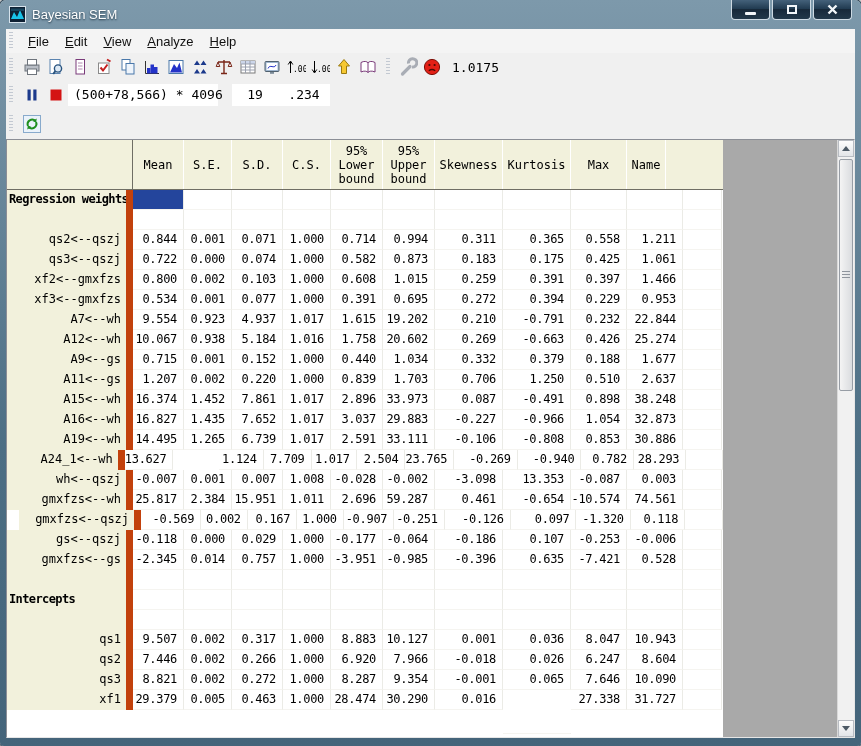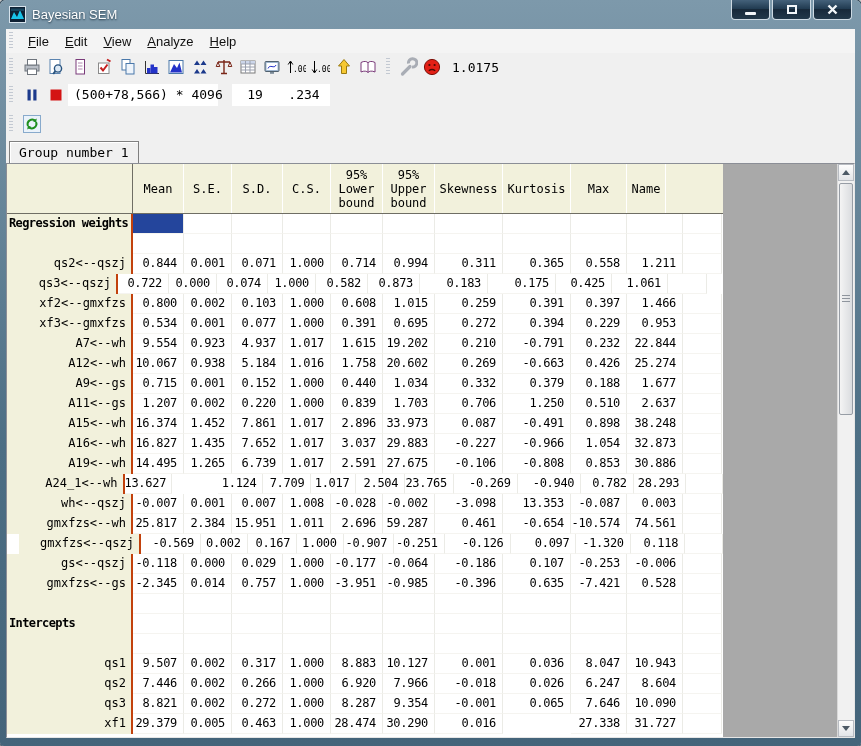--- a/index.html
+++ b/index.html
@@ -44,21 +44,21 @@
   
   .tableview { flex:1; display:flex; overflow:hidden; background:#fff;
     border:1px solid #8b8e96; border-right-color:#e6e6e6; border-bottom-color:#e6e6e6; }
   .gridwrap { width:716px; flex:0 0 auto; overflow:hidden; background:#fff; }
   .g-header { display:flex; height:50px; background:#f2f1dc; border-bottom:1px solid #6f6e64; }
   .h-label { border-right:1px solid #6f6e64; }
   .h-cell { display:flex; align-items:center; justify-content:center; text-align:center;
     white-space:pre-line; font:12px/14px "DejaVu Sans Mono",monospace; color:#000;
     border-right:1px solid #ffffff; }
   .g-row { display:flex; height:20px; font:12px/19px "DejaVu Sans Mono",monospace; color:#000; }
-  .c-label { background:#f2f1dc; border-right:2px solid #c2410c; text-align:right;
+  .c-label { background:#f2f1dc; border-right:7px solid #c2410c; text-align:right;
     padding-right:5px; white-space:nowrap; overflow:hidden; }
   .c-label.sec { text-align:left; font-weight:bold; letter-spacing:-0.6px; padding-left:2px; }
   .c-val { text-align:right; padding-right:6px; letter-spacing:-0.3px; white-space:nowrap;
     overflow:hidden; border-right:1px solid #ebebe6; border-bottom:1px solid #f5f4f0; }
   .c-val.sel { background:#24459c; }
   .filler { flex:1; background:#a9a9a9; }
   
   .vscroll { width:17px; flex:0 0 auto; position:relative; background:#f1f1f1; border-left:1px solid #d9d9d9; }
   .sbtn { position:absolute; left:0; right:0; height:17px; background:linear-gradient(#fdfdfd,#e3e5e8);
     border:1px solid #b8bcc2; display:flex; align-items:center; justify-content:center; }
@@ -250,23 +250,20 @@
           <svg viewBox="0 0 20 20">
             <rect x="1.5" y="1.5" width="17" height="17" fill="#eaf2fa" stroke="#88aacc"></rect>
             <path d="M6 12 A4.6 4.6 0 0 1 13.5 7" stroke="#1f8f1f" stroke-width="2" fill="none"></path>
             <path d="M14.8 4.5 L14 8.5 L10.5 7 Z" fill="#1f8f1f"></path>
             <path d="M14 8 A4.6 4.6 0 0 1 6.5 13" stroke="#1f8f1f" stroke-width="2" fill="none"></path>
             <path d="M5.2 15.5 L6 11.5 L9.5 13 Z" fill="#1f8f1f"></path>
           </svg>
         </div>
     </div>
 
-    <div class="tabstrip">
-      <div class="tab">Group number 1</div>
-    </div>
 
     <div class="tableview">
       <div class="gridwrap" id="grid">
           <div class="g-header">
             <div class="h-label" style="width: 126px;"></div>
             <div class="h-cell" style="width: 51px;">Mean</div>
             <div class="h-cell" style="width: 48px;">S.E.</div>
             <div class="h-cell" style="width: 51px;">S.D.</div>
             <div class="h-cell" style="width: 48px;">C.S.</div>
             <div class="h-cell" style="width: 52px;">95%
@@ -316,21 +313,21 @@
             <div class="c-val" style="width: 48px;">1.000</div>
             <div class="c-val" style="width: 52px;">0.714</div>
             <div class="c-val" style="width: 52px;">0.994</div>
             <div class="c-val" style="width: 68px;">0.311</div>
             <div class="c-val" style="width: 68px;">0.365</div>
             <div class="c-val" style="width: 56px;">0.558</div>
             <div class="c-val" style="width: 56px;">1.211</div>
             <div class="c-val" style="width: 39px;"></div>
           </div>
           <div class="g-row">
-            <div class="c-label" style="width: 111px;">qs3&lt;--qszj</div>
+            <div class="c-label" style="width: 126px;">qs3&lt;--qszj</div>
             <div class="c-val" style="width: 51px;">0.722</div>
             <div class="c-val" style="width: 48px;">0.000</div>
             <div class="c-val" style="width: 51px;">0.074</div>
             <div class="c-val" style="width: 48px;">1.000</div>
             <div class="c-val" style="width: 52px;">0.582</div>
             <div class="c-val" style="width: 52px;">0.873</div>
             <div class="c-val" style="width: 68px;">0.183</div>
             <div class="c-val" style="width: 68px;">0.175</div>
             <div class="c-val" style="width: 56px;">0.425</div>
             <div class="c-val" style="width: 56px;">1.061</div>
@@ -448,21 +445,21 @@
             <div class="c-val" style="width: 56px;">32.873</div>
             <div class="c-val" style="width: 39px;"></div>
           </div>
           <div class="g-row">
             <div class="c-label" style="width: 126px;">A19&lt;--wh</div>
             <div class="c-val" style="width: 51px;">14.495</div>
             <div class="c-val" style="width: 48px;">1.265</div>
             <div class="c-val" style="width: 51px;">6.739</div>
             <div class="c-val" style="width: 48px;">1.017</div>
             <div class="c-val" style="width: 52px;">2.591</div>
-            <div class="c-val" style="width: 52px;">27.675</div>
+            <div class="c-val" style="width: 52px;">33.111</div>
             <div class="c-val" style="width: 68px;">-0.106</div>
             <div class="c-val" style="width: 68px;">-0.808</div>
             <div class="c-val" style="width: 56px;">0.853</div>
             <div class="c-val" style="width: 56px;">30.886</div>
             <div class="c-val" style="width: 39px;"></div>
           </div>
           <div class="g-row">
             <div class="c-label" style="width: 126px;">A24_1&lt;--wh</div>
             <div class="c-val" style="width: 51px;">13.627</div>
             <div class="c-val" style="width: 48px; margin-left: 46px;">1.124</div>

